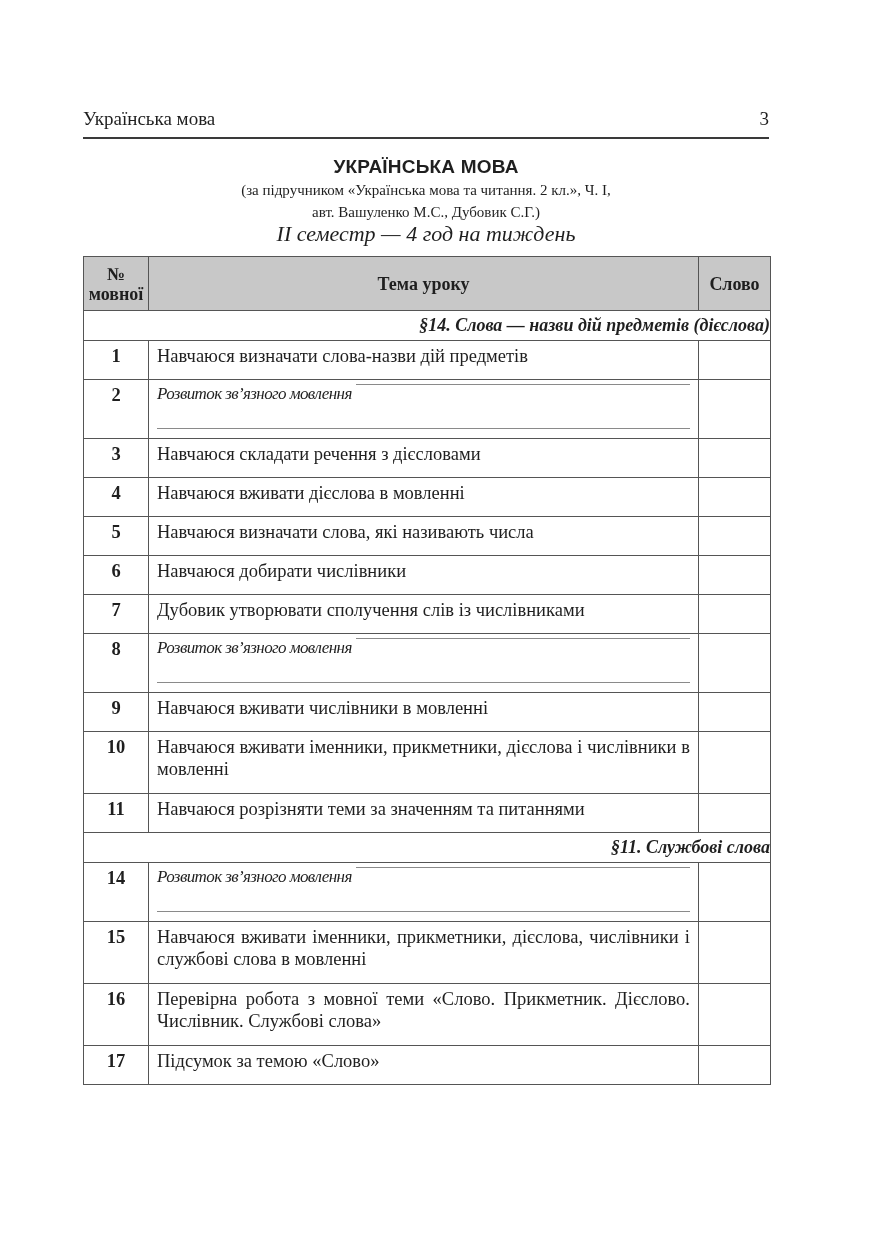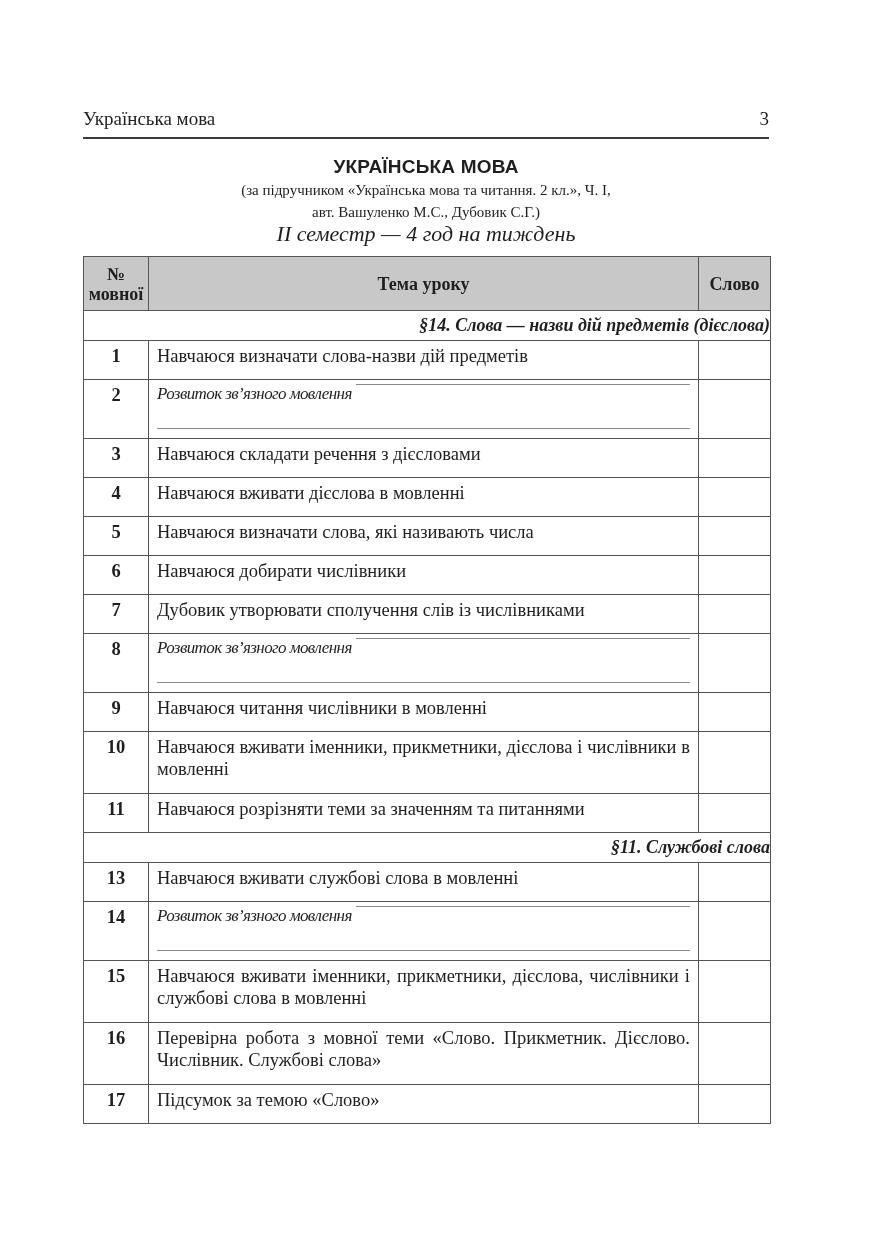--- a/index.html
+++ b/index.html
@@ -144,40 +144,35 @@
           <div class="dev-line1">
             <span class="dev-label">Розвиток зв’язного мовлення</span>
             <span class="dev-fill"></span>
           </div>
           <div class="dev-line2"></div>
         </td>
         <td></td>
       </tr>
       <tr class="h-1">
         <td class="num-cell">9</td>
-        <td class="topic-cell">Навчаюся читання числівники в мовленні</td>
+        <td class="topic-cell">Навчаюся вживати числівники в мовленні</td>
         <td></td>
       </tr>
       <tr class="h-2">
         <td class="num-cell">10</td>
         <td class="topic-cell">Навчаюся вживати іменники, прикметники, дієслова і числівники в мовленні</td>
         <td></td>
       </tr>
       <tr class="h-1">
         <td class="num-cell">11</td>
         <td class="topic-cell">Навчаюся розрізняти теми за значенням та питаннями</td>
         <td></td>
       </tr>
       <tr class="section-row">
         <td colspan="3">§11. Службові слова</td>
-      </tr>
-      <tr class="h-1">
-        <td class="num-cell">13</td>
-        <td class="topic-cell">Навчаюся вживати службові слова в мовленні</td>
-        <td></td>
       </tr>
       <tr class="h-dev">
         <td class="num-cell">14</td>
         <td class="dev-cell">
           <div class="dev-line1">
             <span class="dev-label">Розвиток зв’язного мовлення</span>
             <span class="dev-fill"></span>
           </div>
           <div class="dev-line2"></div>
         </td>

